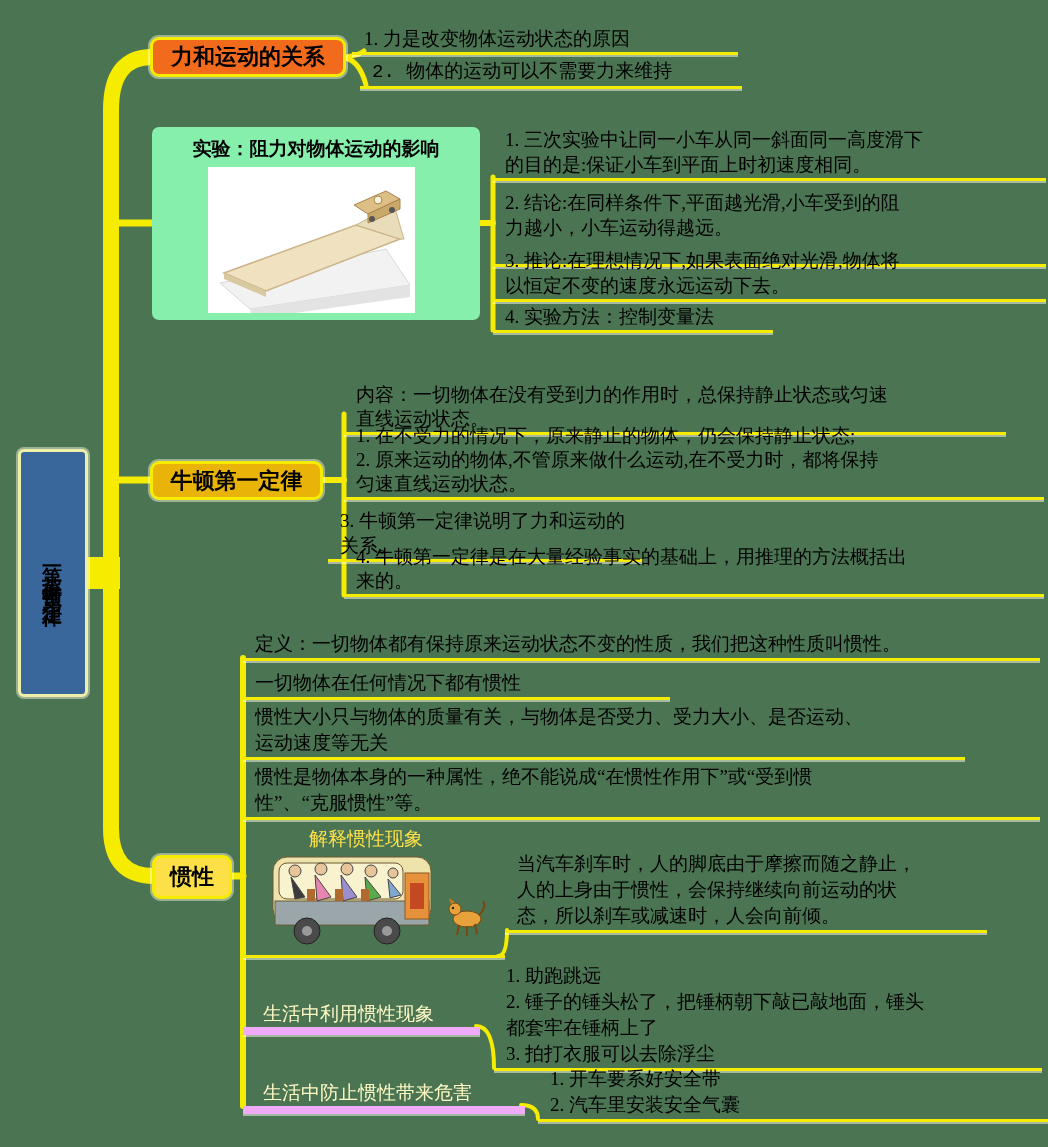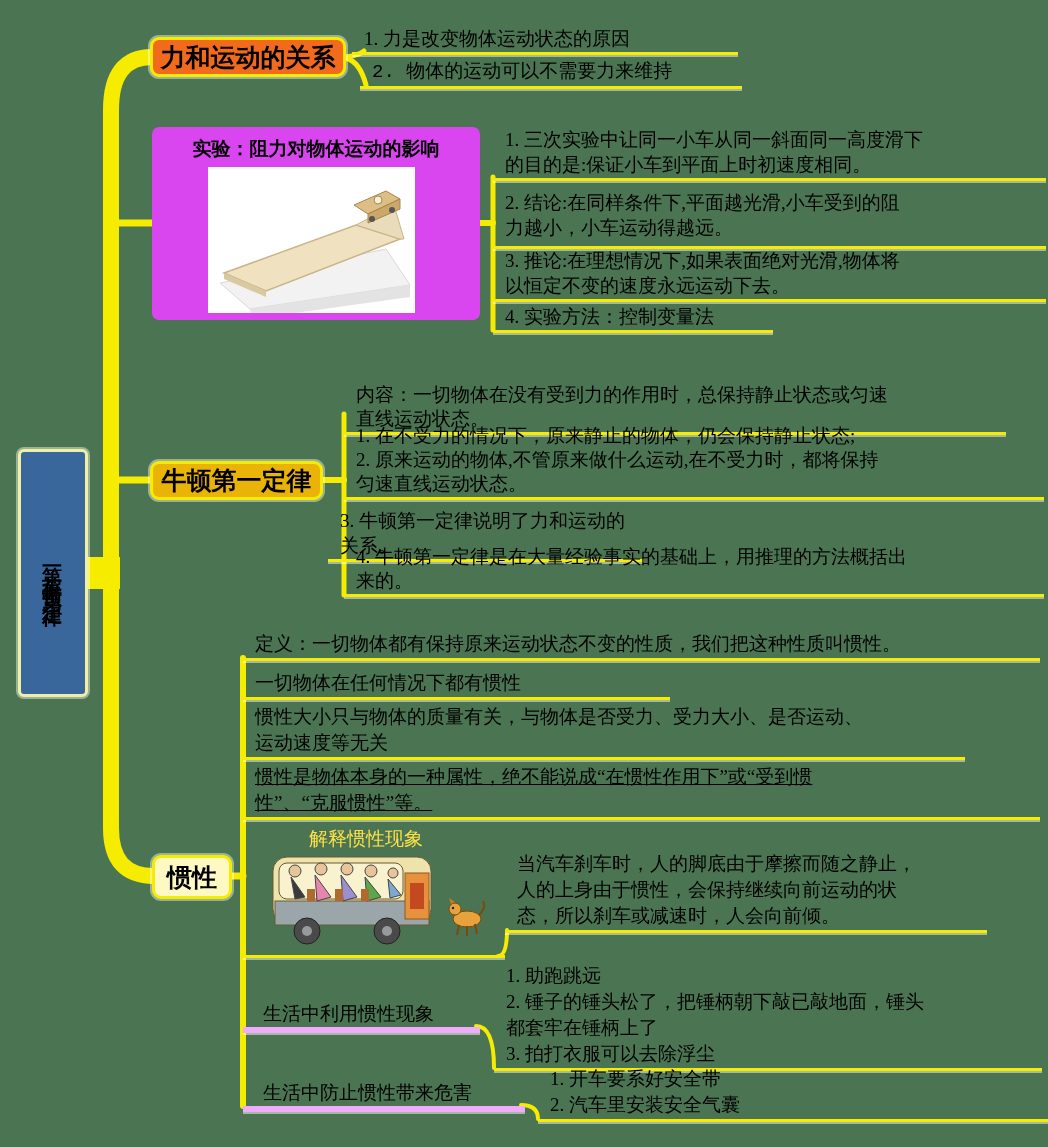--- a/index.html
+++ b/index.html
@@ -7,53 +7,53 @@
     background:#4B7453;
     font-family:"Liberation Serif","DejaVu Serif",serif;
     width:1048px;height:1147px;overflow:hidden;
   }
   .canvas{position:relative;width:1048px;height:1147px;}
   svg.wires{position:absolute;left:0;top:0;z-index:1;pointer-events:none;}
 
   
   .topic{
     position:absolute;z-index:3;display:flex;align-items:center;justify-content:center;
-    border:3px solid #F6EC00;border-radius:9px;color:#000;font-weight:bold;font-size:25px;
+    border:3px solid #F6EC00;border-radius:9px;color:#000;font-weight:bold;font-size:22px;
     box-shadow:0 0 0 2px rgba(255,255,230,.45);
     box-sizing:border-box;text-align:center;
   }
   .topic-force{left:150px;top:37px;width:196px;height:40px;background:#F26B1D;}
   .topic-newton{left:150px;top:461px;width:173px;height:39px;background:#eab308;}
-  .topic-inertia{left:152px;top:855px;width:80px;height:44px;background:#fef9c3;}
+  .topic-inertia{left:152px;top:855px;width:80px;height:44px;background:#fde047;}
   .topic-root{
     left:18px;top:449px;width:70px;height:248px;background:#3A679B;
     border-color:#EFEFA8;border-radius:6px;
     writing-mode:vertical-rl;text-orientation:upright;letter-spacing:5px;font-size:20px;
   }
 
   
   .exp-box{
     position:absolute;z-index:3;left:152px;top:127px;width:328px;height:193px;
-    background:#d946ef;border-radius:7px;box-sizing:border-box;
+    background:#86efac;border-radius:7px;box-sizing:border-box;
   }
   .exp-title{display:block;text-align:center;font-weight:bold;font-size:19px;color:#000;padding-top:9px;}
   .exp-img{position:absolute;left:56px;top:40px;width:207px;height:146px;background:#fff;}
 
   
   .leaf{
     position:absolute;z-index:2;color:#000;font-size:19px;line-height:25px;
     white-space:pre-line;box-sizing:border-box;
     border-bottom:3px solid #F6EC00;
     box-shadow:0 2px 0 rgba(255,255,240,.5);
     padding:0 4px 1px 12px;
   }
   .lh26{line-height:26px;}
   .grp-label{
-    position:absolute;z-index:2;color:#000000;font-size:19px;line-height:25px;
-    border-bottom:6px solid #f0abfc;box-shadow:0 2px 0 rgba(255,255,240,.5);
+    position:absolute;z-index:2;color:#fef9c3;font-size:19px;line-height:25px;
+    border-bottom:8px solid #f0abfc;box-shadow:0 2px 0 rgba(255,255,240,.5);
     box-sizing:border-box;padding:0 4px 1px 20px;white-space:pre-line;
   }
   .explain-group{
     position:absolute;z-index:2;left:243px;top:826px;width:262px;height:132px;
     border-bottom:3px solid #F6EC00;box-shadow:0 2px 0 rgba(255,255,240,.5);box-sizing:border-box;
   }
   .explain-label{display:block;padding-left:66px;font-size:19px;font-weight:normal;color:#fde047;line-height:25px;}
   .bus-svg{position:absolute;left:12px;top:27px;}
 </style>
 </head>
@@ -110,42 +110,42 @@
         <polygon points="146,38 178,24 192,32 160,47" fill="#DDBE85" stroke="#A9854C"></polygon>
         <polygon points="160,47 192,32 192,42 160,56" fill="#C9A869" stroke="#A9854C"></polygon>
         <circle cx="164" cy="52" r="3" fill="#555"></circle>
         <circle cx="184" cy="43" r="3" fill="#555"></circle>
         <circle cx="170" cy="33" r="4" fill="#F7F1DC" stroke="#A9854C"></circle>
       </svg>
     </div>
   </div>
   <div class="leaf" style="left:493px;top:127px;width:553px;">1. 三次实验中让同一小车从同一斜面同一高度滑下
 的目的是:保证小车到平面上时初速度相同。</div>
-  <div class="leaf" style="left:493px;top:190px;width:553px;padding-bottom:6px;">2. 结论:在同样条件下,平面越光滑,小车受到的阻
+  <div class="leaf" style="left:493px;top:190px;width:553px;padding-bottom:24px;">2. 结论:在同样条件下,平面越光滑,小车受到的阻
 力越小，小车运动得越远。</div>
   <div class="leaf" style="left:493px;top:248px;width:553px;">3. 推论:在理想情况下,如果表面绝对光滑,物体将
 以恒定不变的速度永远运动下去。</div>
   <div class="leaf" style="left:493px;top:304px;width:280px;">4. 实验方法：控制变量法</div>
 
   <div class="topic topic-newton">牛顿第一定律</div>
   <div class="leaf" style="left:344px;top:366px;width:662px;line-height:24px;margin-top:17px;">内容：一切物体在没有受到力的作用时，总保持静止状态或匀速
 直线运动状态。</div>
   <div class="leaf" style="left:344px;top:424px;width:700px;line-height:24px;">1. 在不受力的情况下，原来静止的物体，仍会保持静止状态;
 2. 原来运动的物体,不管原来做什么运动,在不受力时，都将保持
 匀速直线运动状态。</div>
   <div class="leaf" style="left:328px;top:508px;width:316px;">3. 牛顿第一定律说明了力和运动的关系。</div>
   <div class="leaf" style="left:344px;top:545px;width:700px;line-height:24px;">4. 牛顿第一定律是在大量经验事实的基础上，用推理的方法概括出
 来的。</div>
 
   <div class="topic topic-inertia">惯性</div>
   <div class="leaf lh26" style="left:243px;top:631px;width:797px;">定义：一切物体都有保持原来运动状态不变的性质，我们把这种性质叫惯性。</div>
   <div class="leaf lh26" style="left:243px;top:670px;width:427px;">一切物体在任何情况下都有惯性</div>
   <div class="leaf lh26" style="left:243px;top:704px;width:722px;">惯性大小只与物体的质量有关，与物体是否受力、受力大小、是否运动、
 运动速度等无关</div>
-  <div class="leaf lh26" style="left:243px;top:764px;width:797px;text-decoration:underline;">惯性是物体本身的一种属性，绝不能说成“在惯性作用下”或“受到惯
+  <div class="leaf lh26" style="left:243px;top:764px;width:797px;">惯性是物体本身的一种属性，绝不能说成“在惯性作用下”或“受到惯
 性”、“克服惯性”等。</div>
 
   <div class="explain-group">
     <span class="explain-label">解释惯性现象</span>
     <svg class="bus-svg" width="240" height="100">
 
       <rect x="18" y="4" width="158" height="66" rx="14" fill="#EFE3AC" stroke="#6B5B33"></rect>
       <rect x="20" y="48" width="154" height="24" fill="#9AA6AA" stroke="#6B5B33"></rect>
       <rect x="150" y="20" width="24" height="46" fill="#E8913C" stroke="#8A5A1E"></rect>
       <rect x="155" y="30" width="14" height="26" fill="#C34A20"></rect>

